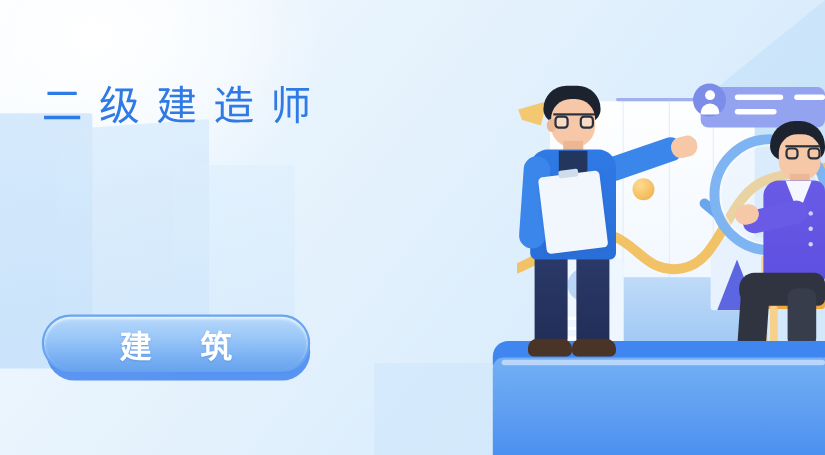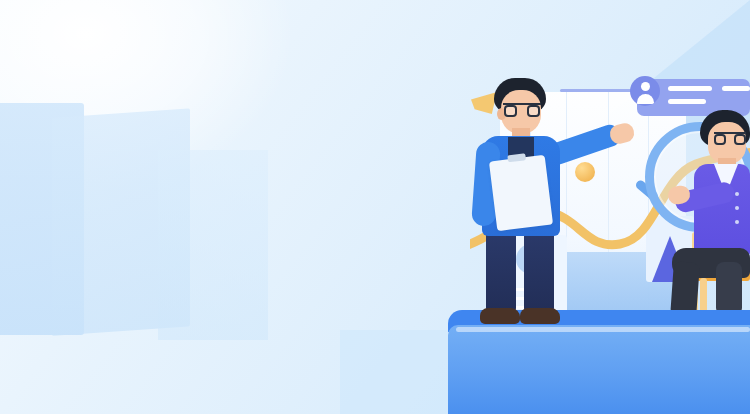--- a/index.html
+++ b/index.html
@@ -333,16 +333,23 @@
         <i class="l"></i>
         <i class="r"></i>
       </div>
     <div class="s-neck"></div>
     <div class="s-torso"></div>
     <div class="s-shirt"></div>
     <div class="s-arm-l"></div>
     <div class="s-clip"></div>
   </div>
 
-
-
+  <div class="subtitle">二级建造师</div>
+
+
+  <div class="pill-wrap">
+    <div class="pill-shadow"></div>
+    <div class="pill">
+      <span class="pill-label">建 筑</span>
+    </div>
+  </div>
 
 </div>
 
 </body></html>

